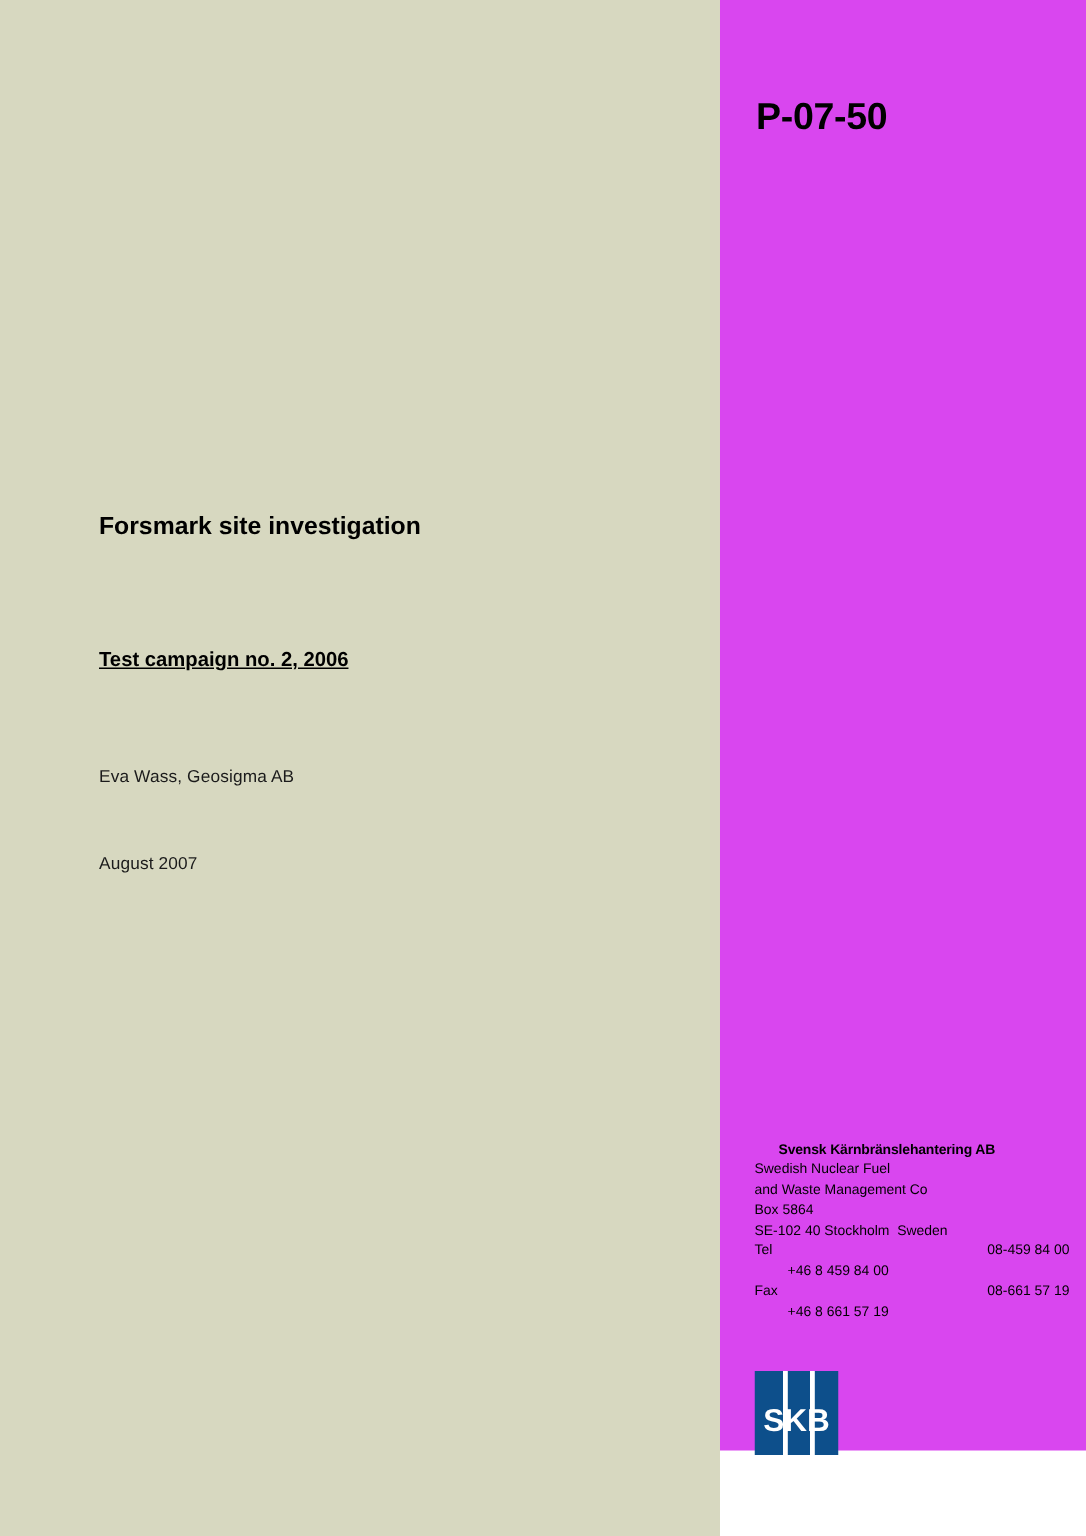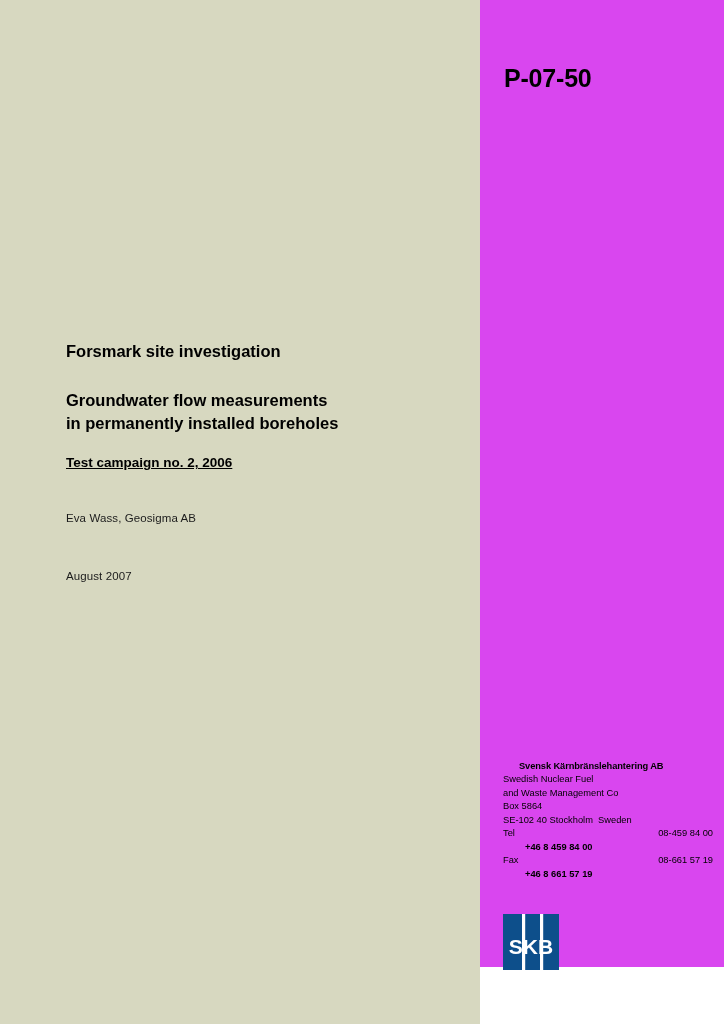--- a/index.html
+++ b/index.html
@@ -97,21 +97,20 @@
     font-weight: bold;
     font-size: 9.3px;
     letter-spacing: -0.1px;
     margin-left: 16px;
   }
   .address .line {
     white-space: pre;
   }
   .address .indent {
     padding-left: 22px;
-    font-weight: bold;
   }
   .phone-row {
     display: flex;
     justify-content: space-between;
   }
   .phone-row .lbl {
     width: 24px;
     flex: 0 0 24px;
   }
   
@@ -132,22 +131,21 @@
 
 <div class="page">
 
   <div class="left-panel"></div>
 
   <div class="report-number">P-07-50</div>
 
   <div class="title-block">
     <div class="site-investigation">Forsmark site investigation</div>
     <div class="main-title">
-      <span>Groundwater flow measurements</span><br>
-      <span>in permanently installed boreholes</span>
+      <br>
     </div>
     <div class="subtitle">Test campaign no. 2, 2006</div>
   </div>
 
   <div class="author">Eva Wass, Geosigma AB</div>
 
   <div class="date">August 2007</div>
 
   <div class="address">
     <div class="org line">Svensk Kärnbränslehantering AB</div>

